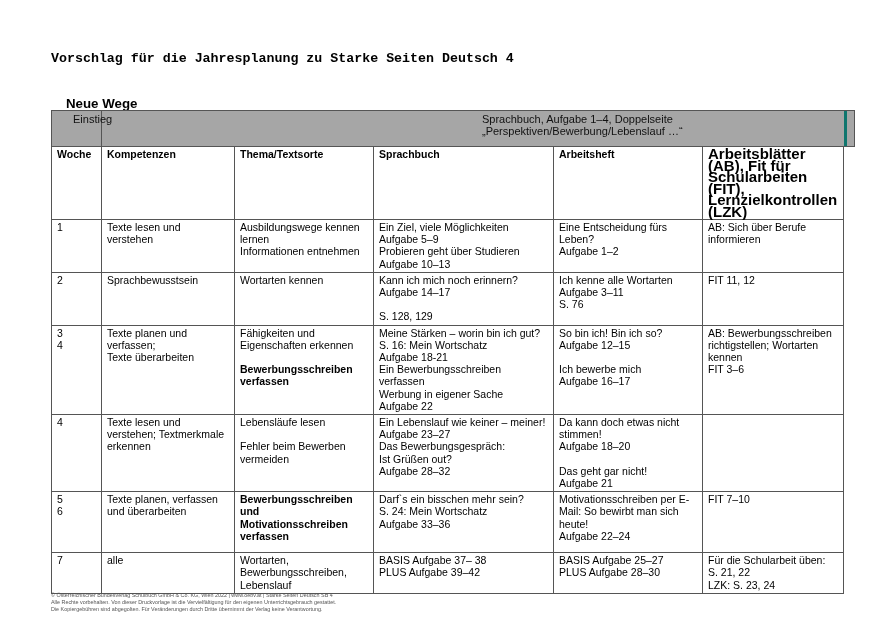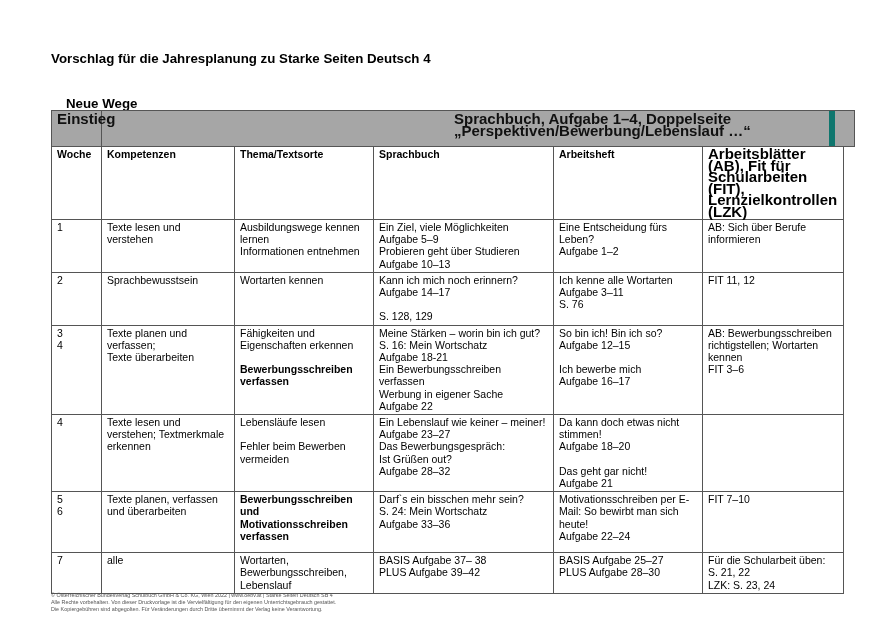--- a/index.html
+++ b/index.html
@@ -1,27 +1,27 @@
 <!DOCTYPE html>
 <html><head>
 <meta charset="utf-8">
 <style>
   html, body { margin:0; padding:0; background:#ffffff; }
   body { width:890px; height:629px; position:relative; overflow:hidden;
          font-family:"Liberation Sans", sans-serif; color:#000; }
-  .title { position:absolute; left:51px; top:51px; font-size:13.3px; font-weight:bold; margin:0; }
+  .title { position:absolute; left:51px; top:51px; font-size:13.3px; font-weight:bold; margin:0;font-family:Liberation Mono, monospace; }
   .subtitle { position:absolute; left:51px; top:81px; font-size:13.3px; font-weight:bold; margin:15px; }
 
   .intro { position:absolute; left:51px; top:110px; width:804px; height:37px;
            background:#a6a6a6; border:1px solid #555; box-sizing:border-box; }
   .intro .cell { position:absolute; top:0; height:100%; box-sizing:border-box;
-                 font-size:15px; line-height:12px; padding:2px 5px; color:#111;font-weight:bold; }
+                 font-size:11px; line-height:12px; padding:2px 21px; color:#111; }
   .intro .c1 { left:0; width:50px; border-right:1px solid #555; }
   .intro .c2 { left:50px; width:355px; border-right:1px solid #555; }
-  .intro .c3 { left:397px; width:386px; border-right:6px solid #0f766e; }
+  .intro .c3 { left:409px; width:386px; border-right:3px solid #0f766e; }
   .intro .c4 { left:791px; width:12px; }
 
   table.plan { position:absolute; left:51px; top:146px; width:792px;
                border-collapse:collapse; table-layout:fixed; }
   table.plan td, table.plan th { border:1px solid #555; vertical-align:top;
                font-size:10.5px; line-height:12.2px; padding:1px 5px 2px 5px; text-align:left; }
   table.plan th { font-weight:bold; font-size:10.5px; }
   table.plan th.small { font-size:15px; line-height:11.5px; }
   .it { }
   .b { font-weight:bold; }

